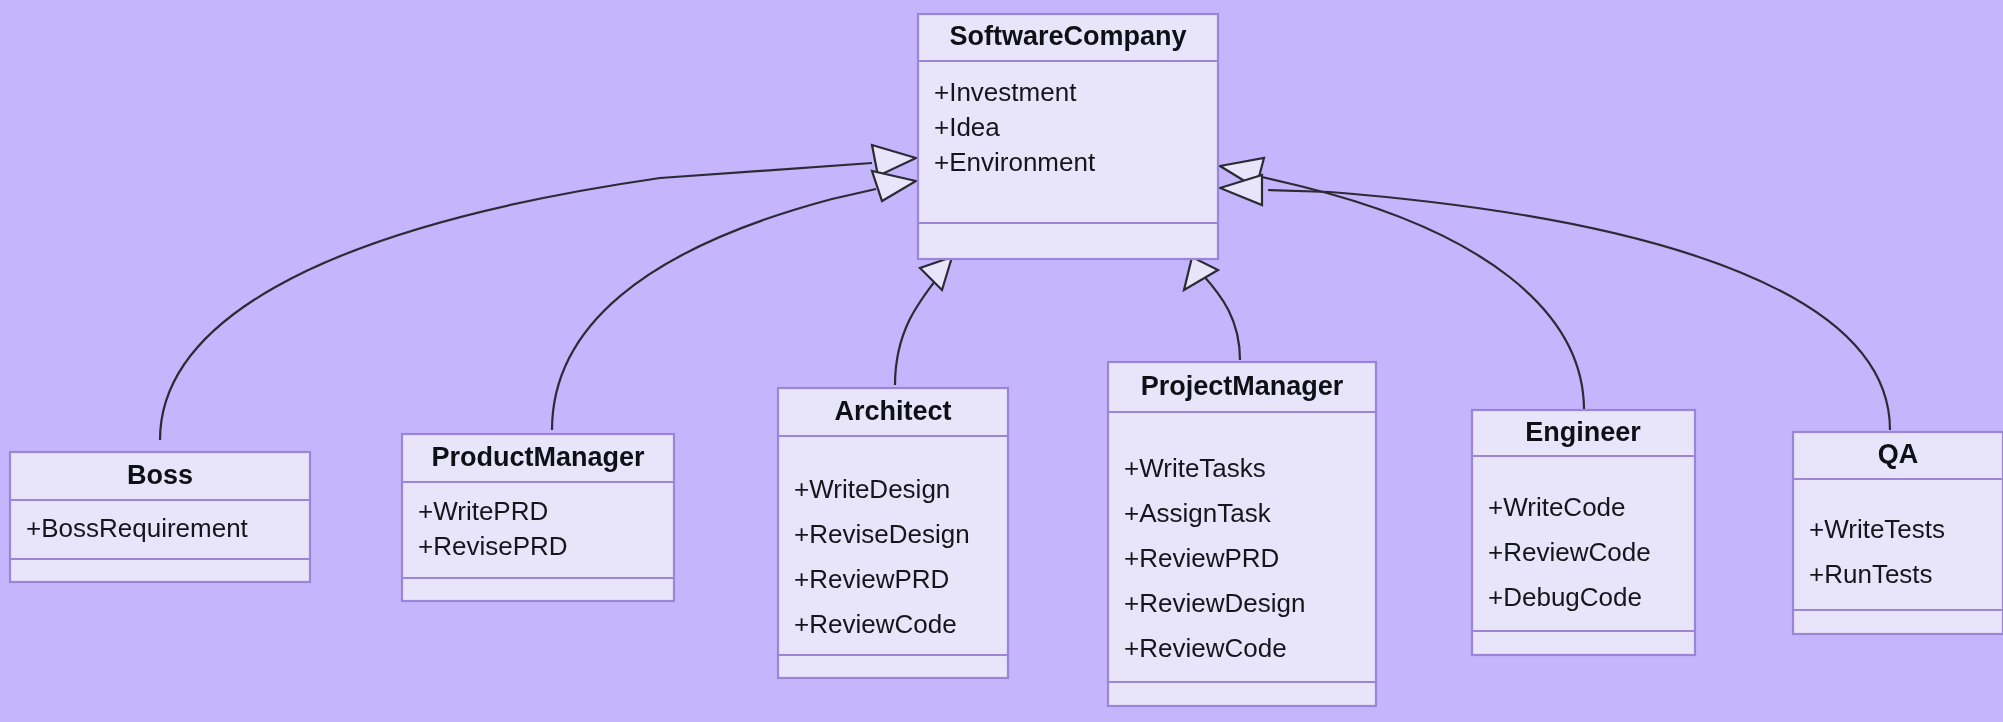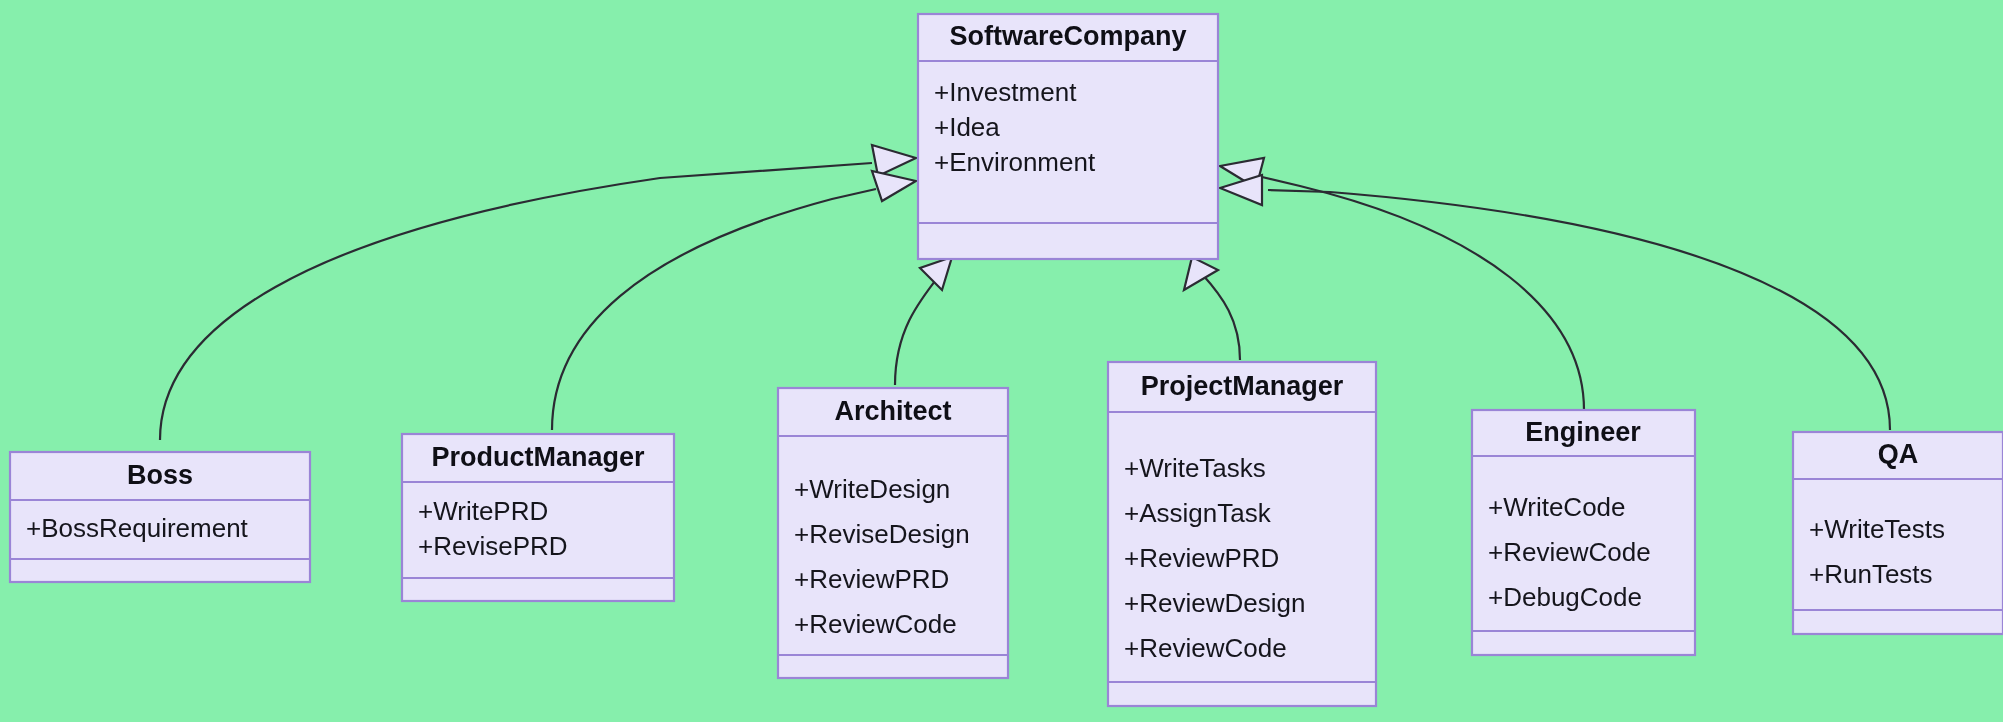--- a/index.html
+++ b/index.html
@@ -10,21 +10,21 @@
   body {
     width: 2003px;
     height: 722px;
     overflow: hidden;
     font-family: "Liberation Sans", sans-serif;
   }
   #diagram-root {
     position: relative;
     width: 2003px;
     height: 722px;
-    background: #86efac;
+    background: #c4b5fd;
   }
   svg#uml-svg {
     display: block;
     width: 2003px;
     height: 722px;
   }
   .cls-box {
     fill: #e8e4fa;
     stroke: #9a85d6;
     stroke-width: 2.2;

